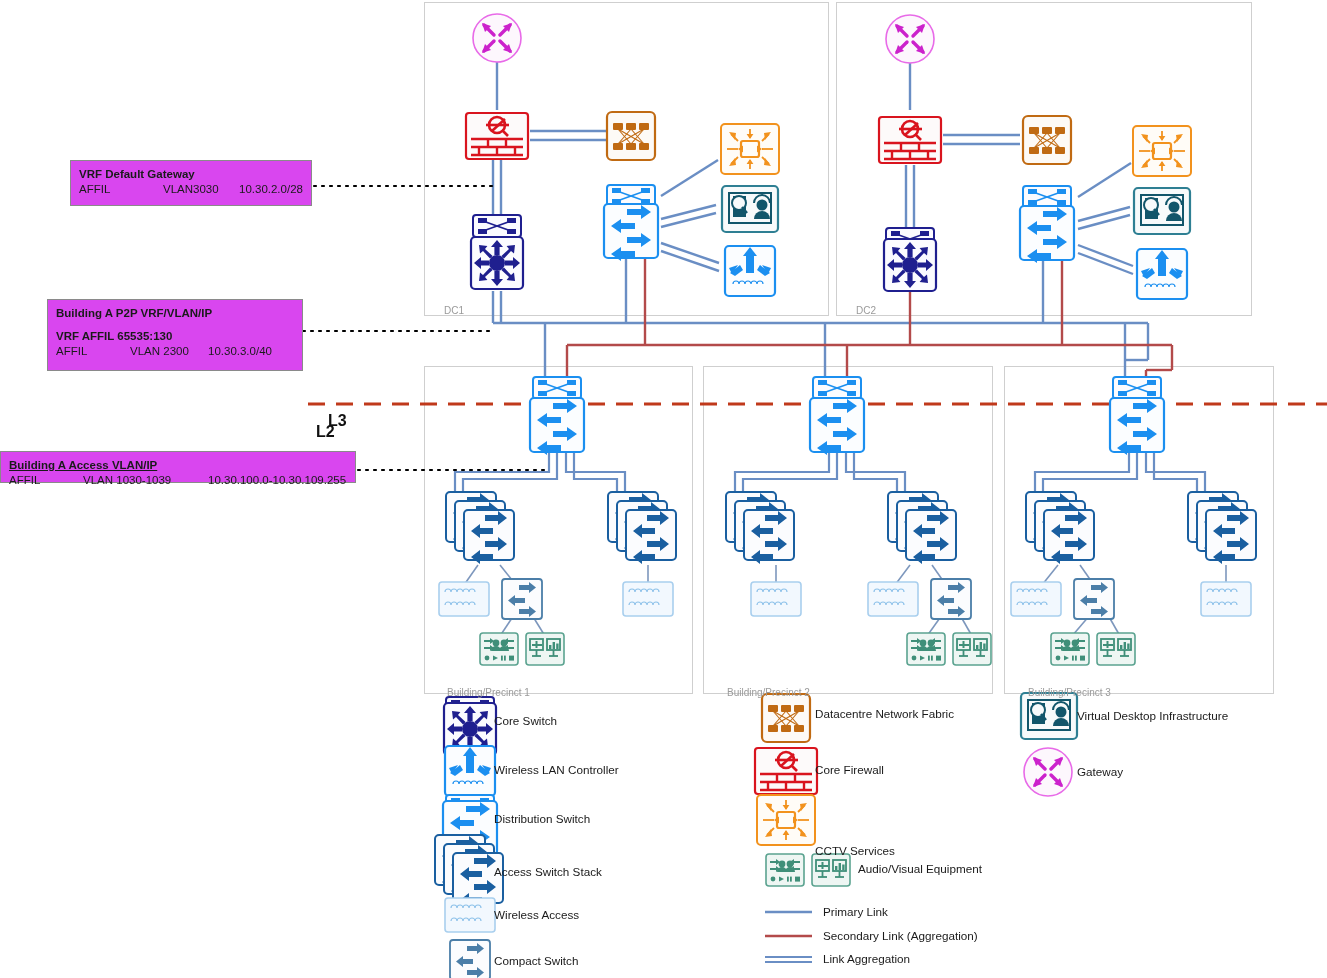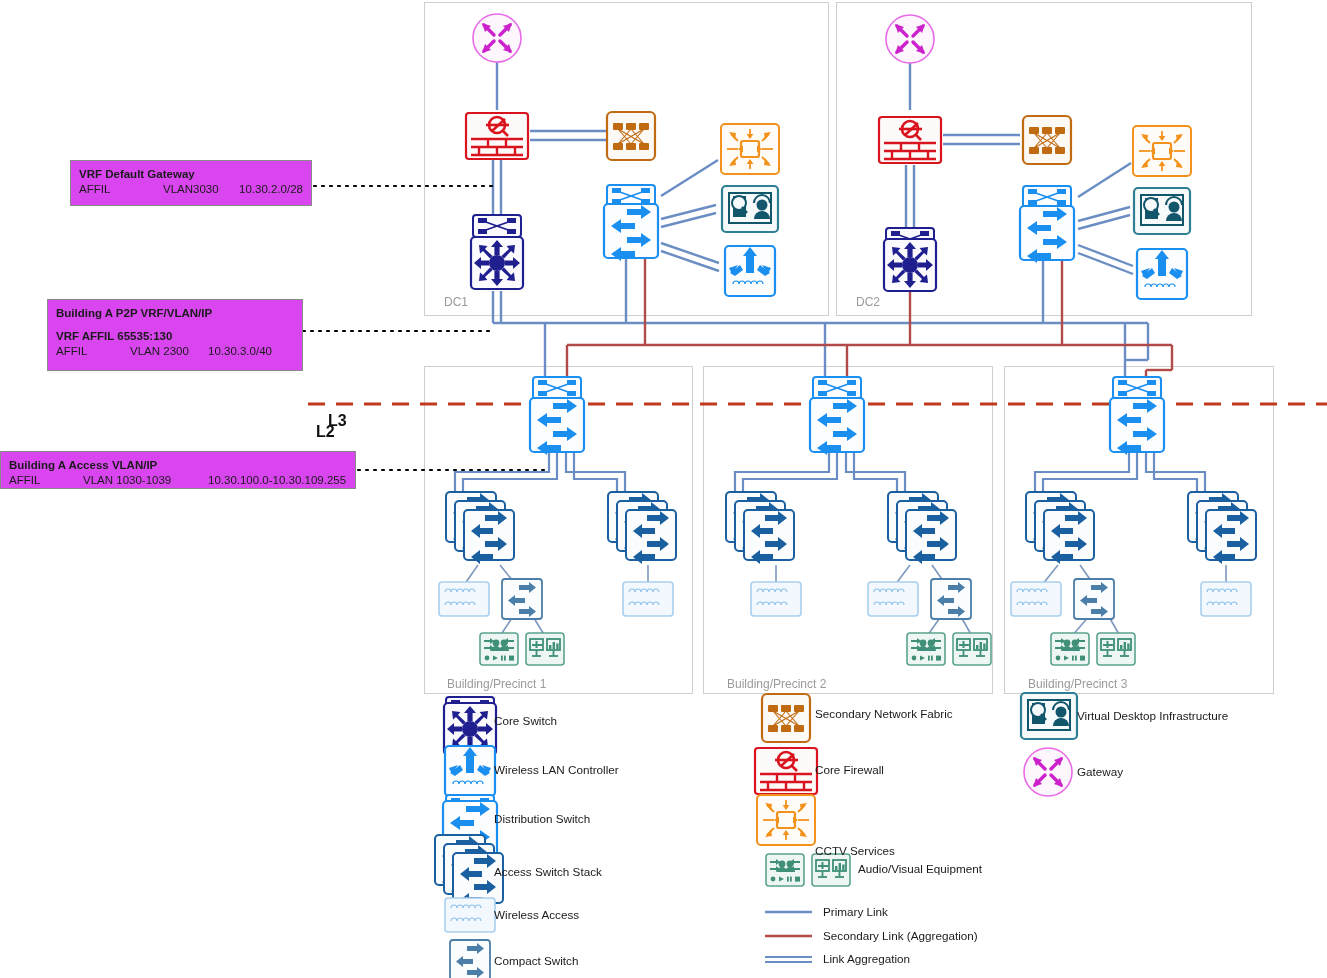--- a/index.html
+++ b/index.html
@@ -11,21 +11,21 @@
   }
   #stage{position:absolute;left:0;top:0;width:1327px;height:978px;}
   svg.layer{position:absolute;left:0;top:0;width:1327px;height:978px;overflow:visible;}
   #wires{z-index:1;}
   #nodes{z-index:2;}
 
   .container-box{
     position:absolute;border:1px solid #cfcfcf;background:transparent;z-index:0;
   }
   .container-label{
-    position:absolute;font-size:12px;color:#9a9a9a;z-index:3;white-space:nowrap;
+    position:absolute;font-size:10px;color:#9a9a9a;z-index:3;white-space:nowrap;margin-top:10px;
   }
 
   .note{
     position:absolute;border:1px solid #8a8a8a;background:#d946ef;
     box-sizing:border-box;z-index:4;padding:6px 8px 7px 8px;
   }
   .note .nt{font-size:11.5px;font-weight:bold;line-height:15px;white-space:nowrap;}
   .note .nr{font-size:11.5px;line-height:15px;white-space:nowrap;}
   .note .nr span{display:inline-block;}
   .gap{height:8px;}
@@ -613,21 +613,21 @@
 
   <div class="note" style="left:47px;top:299px;width:256px;height:72px;">
     <div class="nt">Building A P2P VRF/VLAN/IP</div>
     <div class="gap"></div>
     <div class="nt">VRF AFFIL 65535:130</div>
     <div class="nr">
       <span style="width:74px;">AFFIL</span><span style="width:78px;">VLAN 2300</span><span>10.30.3.0/40</span>
     </div>
   </div>
 
-  <div class="note" style="left:0px;top:451px;width:356px;height:38px;">
+  <div class="note" style="left:0px;top:451px;width:356px;height:32px;text-decoration:underline;">
     <div class="nt">Building A Access VLAN/IP</div>
     <div class="nr">
       <span style="width:74px;">AFFIL</span><span style="width:125px;">VLAN 1030-1039</span><span>10.30.100.0-10.30.109.255</span>
     </div>
   </div>
 
   <div class="layer-label" style="left:328px;top:372px;margin-top:40px;">L3</div>
   <div class="layer-label" style="left:316px;top:423px;text-align:center;">L2</div>
 
   <div class="legend" style="left:0;top:0;width:1327px;height:766px;">
@@ -644,21 +644,21 @@
       <span class="legend-text">Access Switch Stack</span>
       </div>
     <div class="legend-row" style="left:494px;top:908px;">
       <span class="legend-text">Wireless Access</span>
       </div>
     <div class="legend-row" style="left:494px;top:954px;">
       <span class="legend-text">Compact Switch</span>
       </div>
 
     <div class="legend-row" style="left:815px;top:707px;">
-      <span class="legend-text">Secondary Network Fabric</span>
+      <span class="legend-text">Datacentre Network Fabric</span>
       </div>
     <div class="legend-row" style="left:815px;top:763px;">
       <span class="legend-text">Core Firewall</span>
       </div>
     <div class="legend-row" style="left:815px;top:812px;margin-top:32px;">
       <span class="legend-text">CCTV Services</span>
       </div>
     <div class="legend-row" style="left:858px;top:862px;">
       <span class="legend-text">Audio/Visual Equipment</span>
       </div>

